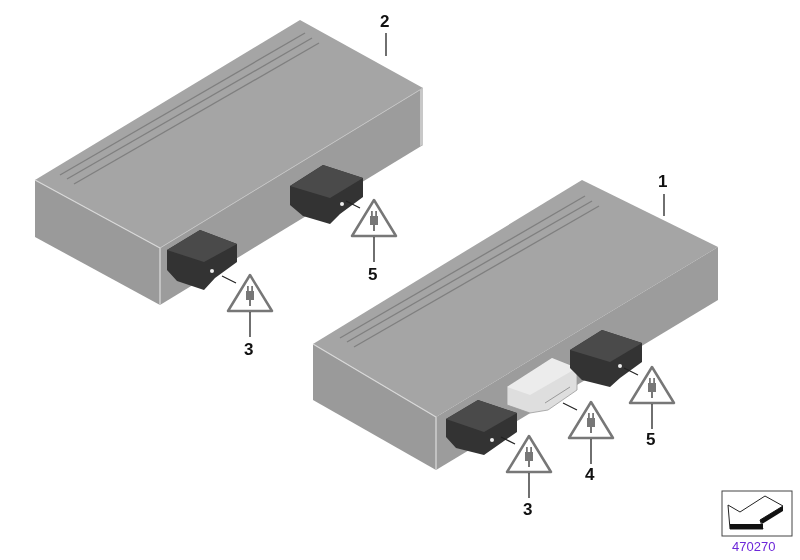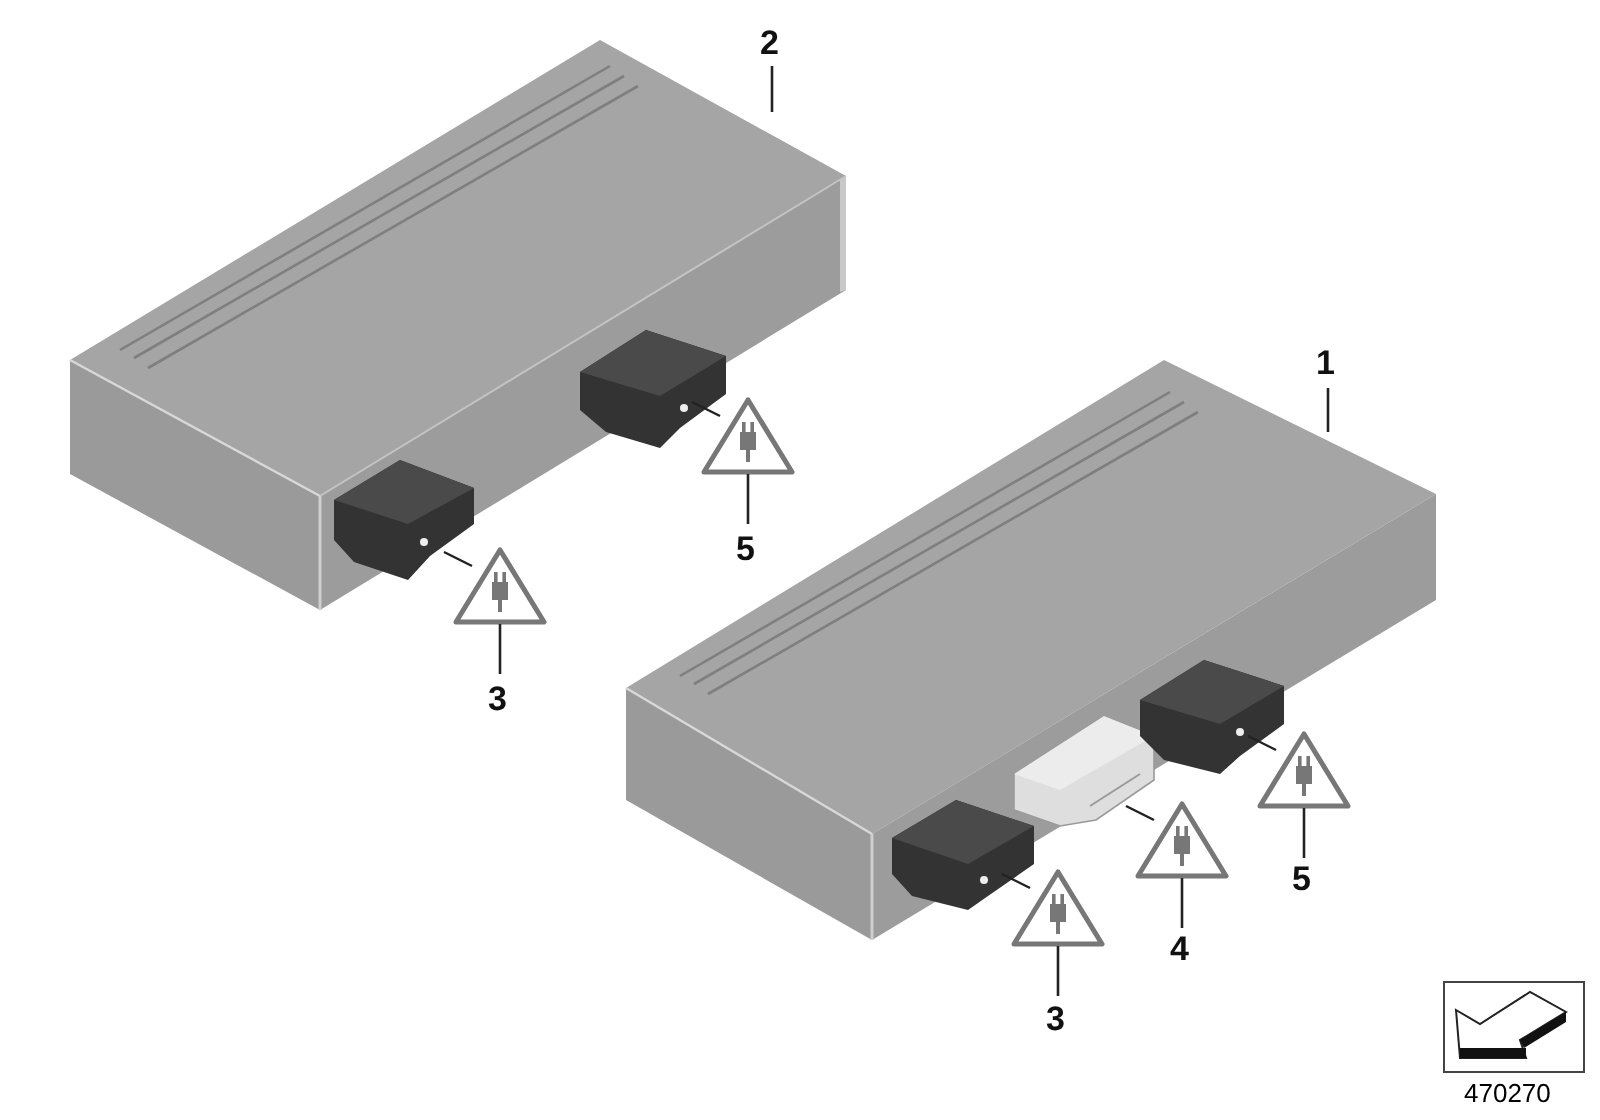--- a/index.html
+++ b/index.html
@@ -1,19 +1,19 @@
 <!DOCTYPE html>
 <html><head>
 <meta charset="utf-8">
 <style>
   html,body{margin:0;padding:0;background:#fff;}
   body{width:800px;height:560px;position:relative;overflow:hidden;font-family:"Liberation Sans",sans-serif;}
   svg{position:absolute;left:0;top:0;}
   .callout{position:absolute;font-weight:bold;font-size:17px;color:#111;font-family:"Liberation Sans",sans-serif;}
-  .ref{position:absolute;left:732px;top:539px;font-size:13px;color:#000000;font-family:"Liberation Sans",sans-serif;}
+  .ref{position:absolute;left:732px;top:539px;font-size:13px;color:#6d28d9;font-family:"Liberation Sans",sans-serif;}
 </style>
 </head>
 <body>
 
 <svg width="800" height="560" viewBox="0 0 800 560">
 
   <g>
     <polygon points="35,180 300,20 423,88 160,248" fill="#a5a5a5"></polygon>
     <polygon points="35,180 160,248 160,305 35,237" fill="#9a9a9a"></polygon>
     <polygon points="160,248 423,88 423,145 160,305" fill="#9c9c9c"></polygon>

